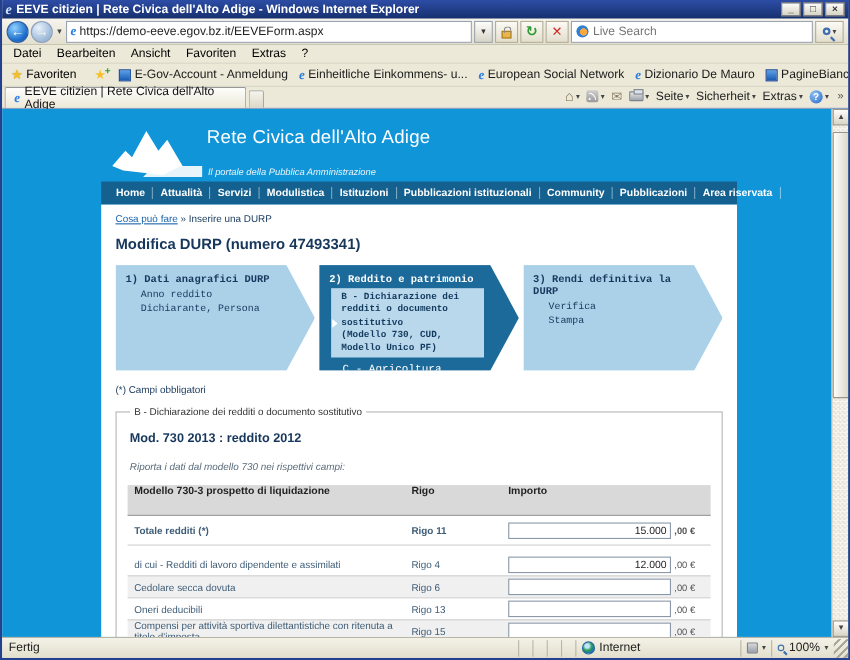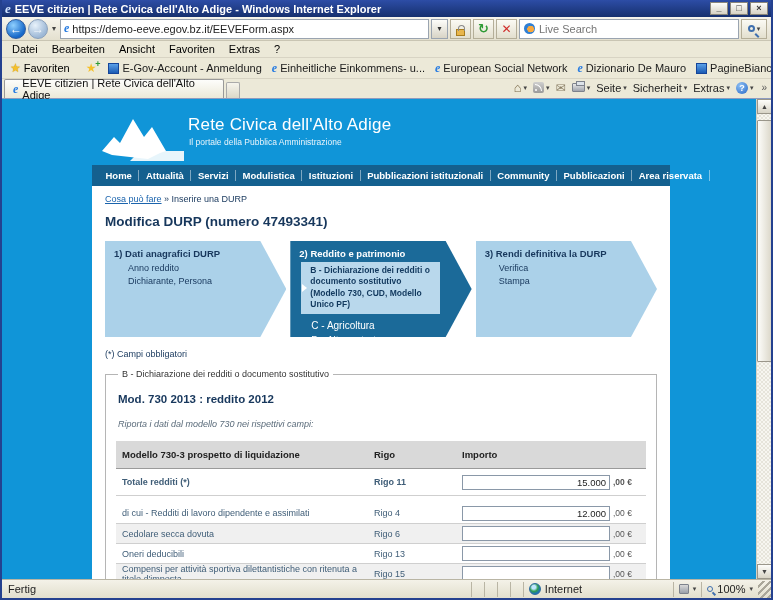--- a/index.html
+++ b/index.html
@@ -101,53 +101,53 @@
           border:1px solid #9a968a; font-size:7px; color:#444; text-align:center; line-height:13px; }
   .sbtn.up { top:0; } .sbtn.down { bottom:0; }
   .sthumb { position:absolute; left:0; top:21px; width:15px; height:242px;
             background:linear-gradient(90deg,#fdfdfa,#dcd8ca); border:1px solid #9a968a; border-radius:1px; }
 
   .page { width:578px; margin-left:90px; display:flex; flex-direction:column; }
 
   .site-header { height:66px; position:relative; color:#fff; flex:none; }
   .site-header svg { position:absolute; left:8px; top:8px; }
   .site-title { position:absolute; left:96px; top:16px; font-size:17px; font-weight:normal; letter-spacing:0.2px; }
-  .site-subtitle { position:absolute; left:97px; top:38px; font-size:8.5px; color:#e8f4fb; }
+  .site-subtitle { position:absolute; left:97px; top:52px; font-size:8.5px; color:#e8f4fb;font-style:italic; }
 
   .navbar { height:21px; background:#14608f; display:flex; align-items:center; flex:none; padding:0 7px; }
   .nav-item { color:#fff; font-weight:bold; font-size:9.5px; padding:0 6.5px; border-right:1px solid rgba(255,255,255,.45);
               white-space:nowrap; }
 
   .content { background:#fff; flex:1; padding:6px 13px 0 13px; overflow:hidden; }
   .breadcrumb { font-size:9px; margin:2px 0 10px; color:#17375c; }
   .breadcrumb a { color:#1b64ad; text-decoration:underline; }
   .page-title { font-size:13.5px; font-weight:bold; color:#17375c; margin-bottom:12px; }
 
   .wizard { display:flex; gap:4px; height:96px; margin-bottom:12px; }
   .step { flex:1; clip-path:polygon(0 0, calc(100% - 26px) 0, 100% 50%, calc(100% - 26px) 100%, 0 100%);
-          padding:7px 30px 22px 9px; font-size:9px; }
+          padding:7px 30px 22px 9px; font-size:9px;font-family:Liberation Mono, monospace; }
   .step.light { background:#abd1e9; color:#17375c; }
   .step.dark  { background:#1b6a99; color:#fff; }
   .step-title { font-weight:bold; font-size:9.5px; margin-bottom:3px; }
   .step-item { margin-left:14px; line-height:1.45; }
   .active-box { position:relative; background:#b9d8ec; color:#12395e; font-weight:bold; font-size:8.5px;
                 padding:3px 4px 3px 9px; margin:1px 2px 4px 2px; line-height:1.35; }
   .active-marker { position:absolute; left:1px; top:50%; margin-top:-4px; width:0; height:0;
                    border-left:5px solid #fff; border-top:4px solid transparent; border-bottom:4px solid transparent; }
   .step.dark .step-item { margin-left:12px; line-height:1.5; font-size:10px; }
 
   .required-note { font-size:9px; color:#17375c; margin:2px 0 10px; }
 
   fieldset.form-box { border:1px solid #b5b5b5; padding:4px 10px 0 10px; }
   fieldset.form-box legend { font-size:9px; color:#333; padding:0 4px; margin-left:2px; }
   .form-heading { font-size:11.5px; font-weight:bold; color:#17375c; margin:10px 0 14px 2px; }
   .form-instructions { font-size:9px; font-style:italic; color:#5a6b7a; margin:0 0 12px 2px; }
 
   .tbl { width:100%; }
-  .thead { display:flex; align-items:center; height:28px; background:#d9d9d9; border-bottom:1px solid #9a9a9a;
+  .thead { display:flex; align-items:flex-start; height:28px; background:#d9d9d9; border-bottom:1px solid #9a9a9a;
            font-weight:bold; font-size:9.5px; color:#222; padding:0 6px; }
   .row { display:flex; align-items:center; height:20px; font-size:9px; color:#3f5d77; padding:0 6px;
          border-top:1px solid #cfcfcf; }
   .row.first { border-top:none; height:27px; font-weight:bold; border-bottom:1px solid #cfcfcf; margin-bottom:7px; }
   .row.alt { background:#f0f0f0; }
   .c-label { flex:1; padding-right:6px; }
   .c-rigo { width:88px; flex:none; }
   .c-importo { width:178px; flex:none; display:flex; align-items:center; }
   .c-importo input { width:148px; height:15px; border:1px solid #8a98a8; font-size:9.5px; text-align:right;
                      padding:0 3px; font-family:inherit; color:#222; outline:none; }

